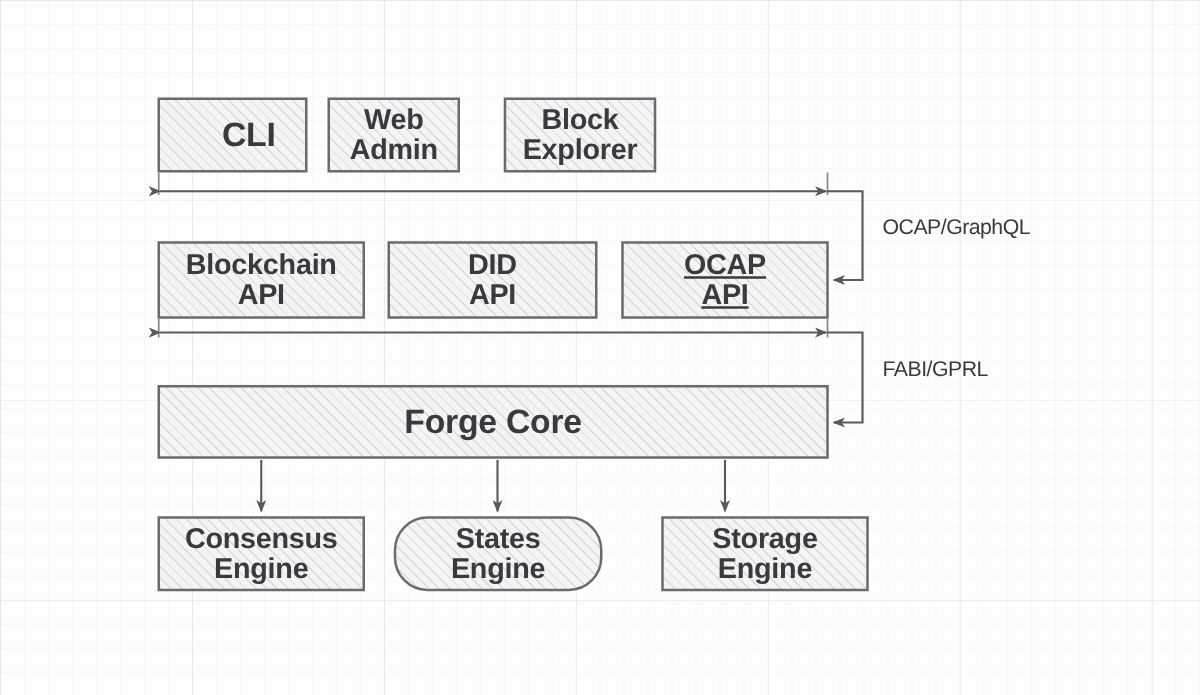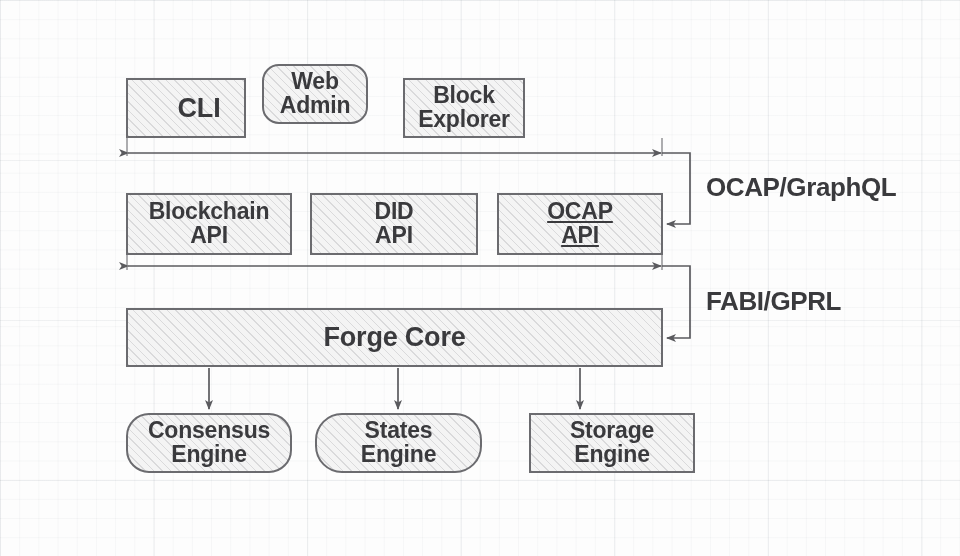--- a/index.html
+++ b/index.html
@@ -47,22 +47,22 @@
     line-height: 1.04;
     letter-spacing: -0.2px;
     white-space: pre-line;
   }
   .node.sz-lg  { font-size: 27px; padding-left: 26px; }
   .node.sz-md  { font-size: 23px; }
   .node.sz-core{ font-size: 27px; }
   .side-label {
     position: absolute;
     color: #3a3a3d;
-    font-weight: bold;
-    font-size: 26px;
+    font-weight: normal;
+    font-size: 17px;
     letter-spacing: -0.4px;
     white-space: nowrap;
   }
   svg.wires {
     position: absolute;
     left: 0;
     top: 0;
     width: 960px;
     height: 556px;
     overflow: visible;
@@ -93,35 +93,35 @@
     <path d="M128,266 L661,266" stroke="#5a5a5e" stroke-width="1.7" fill="none" marker-start="url(#ah)" marker-end="url(#ah)"></path>
 
     <path d="M662,266 L690,266 L690,338 L667,338" stroke="#5a5a5e" stroke-width="1.7" fill="none" marker-end="url(#ah)"></path>
 
     <path d="M209,368 L209,409" stroke="#5a5a5e" stroke-width="1.7" fill="none" marker-end="url(#ah)"></path>
     <path d="M398,368 L398,409" stroke="#5a5a5e" stroke-width="1.7" fill="none" marker-end="url(#ah)"></path>
     <path d="M580,368 L580,409" stroke="#5a5a5e" stroke-width="1.7" fill="none" marker-end="url(#ah)"></path>
   </svg>
 
   <div class="node sz-lg" style="left:126px;top:78px;width:120px;height:60px;">CLI</div>
-  <div class="node sz-md" style="left:262px;top:64px;width:106px;height:60px;border-radius:17px;">Web
+  <div class="node sz-md" style="left:262px;top:78px;width:106px;height:60px;">Web
 Admin</div>
   <div class="node sz-md" style="left:403px;top:78px;width:122px;height:60px;">Block
 Explorer</div>
 
   <div class="node sz-md" style="left:126px;top:193px;width:166px;height:62px;">Blockchain
 API</div>
   <div class="node sz-md" style="left:310px;top:193px;width:168px;height:62px;">DID
 API</div>
   <div class="node sz-md" style="left:497px;top:193px;width:166px;height:62px;text-decoration:underline;">OCAP
 API</div>
 
   <div class="node sz-core" style="left:126px;top:308px;width:537px;height:59px;">Forge Core</div>
 
-  <div class="node sz-md" style="left:126px;top:413px;width:166px;height:60px;border-radius:23px;">Consensus
+  <div class="node sz-md" style="left:126px;top:413px;width:166px;height:60px;">Consensus
 Engine</div>
   <div class="node sz-md" style="left:315px;top:413px;width:167px;height:60px;border-radius:27px;">States
 Engine</div>
   <div class="node sz-md" style="left:497px;top:413px;width:166px;height:60px;margin-left:32px;">Storage
 Engine</div>
 
   <div class="side-label" style="left:706px;top:172px;">OCAP/GraphQL</div>
   <div class="side-label" style="left:706px;top:286px;">FABI/GPRL</div>
 
 </div>

